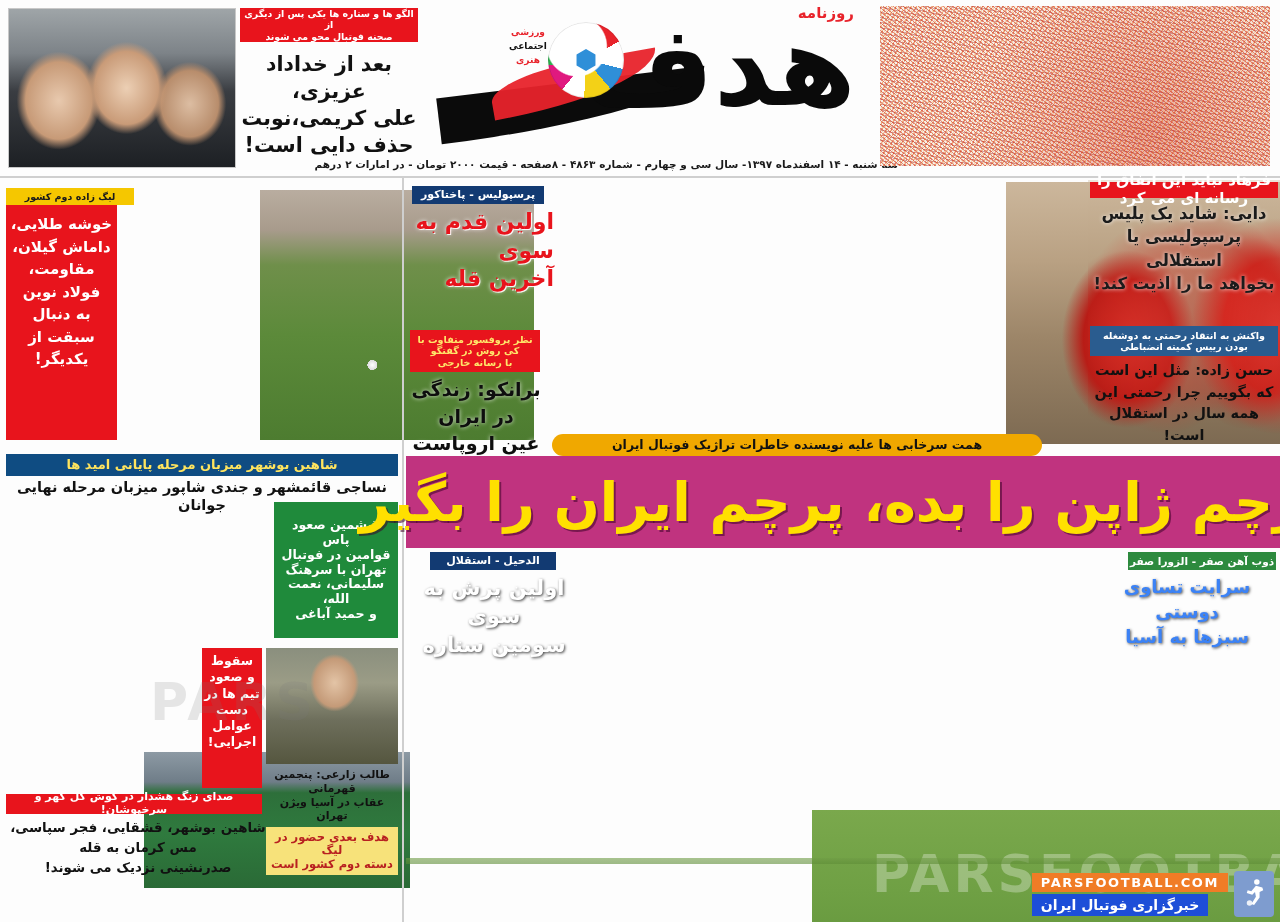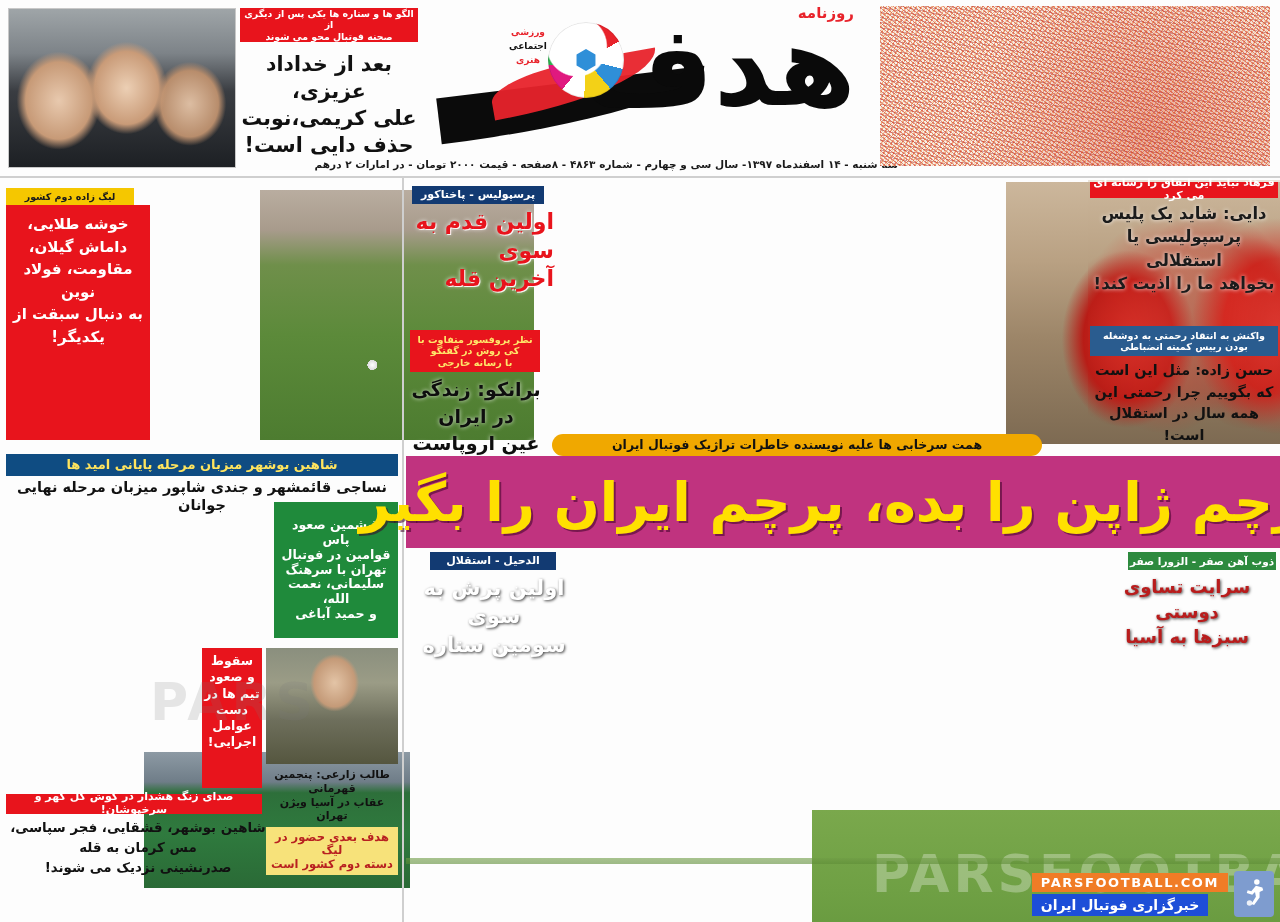--- a/index.html
+++ b/index.html
@@ -221,21 +221,21 @@
   </div>
 
   <div class="abs divider-h" style="left:0; top:176px; width:1280px; height:2px;"></div>
 
   <div class="abs" style="left:0px; top:178px; width:404px; height:744px;">
 
     <div class="abs photo ph-match1" style="left:130px; top:12px; width:274px; height:250px;"></div>
 
     <div class="abs strip strip-yellow" style="left:6px; top:10px; width:128px; height:17px; font-size:9.5px;">لیگ زاده دوم کشور</div>
 
-    <div class="abs" style="left:6px; top:27px; width:144px; height:235px; background:#e8141c;">
+    <div class="abs" style="left:6px; top:27px; width:111px; height:235px; background:#e8141c;">
       <div class="hl" style="color:#ffffff; font-size:15px; padding:8px 3px 0; line-height:1.5;">خوشه طلایی،
 داماش گیلان،
 مقاومت، فولاد نوین
 به دنبال سبقت از
 یکدیگر!</div>
     </div>
 
     <div class="abs strip strip-blue" style="left:6px; top:276px; width:392px; height:22px; font-size:13px;">شاهین بوشهر میزبان مرحله پایانی امید ها</div>
 
     <div class="abs caption-plain" style="left:6px; top:300px; width:392px; font-size:14.5px;">نساجی قائمشهر و جندی شاپور میزبان مرحله نهایی جوانان</div>
@@ -288,21 +288,21 @@
   <div class="abs hl" style="left:408px; top:376px; width:136px; font-size:19px; color:#0e0e0e; line-height:1.42;
               text-shadow:0 0 4px rgba(255,255,255,.8);">برانکو: زندگی
 در ایران
 عین اروپاست</div>
 
   <div class="abs strip strip-orange" style="left:552px; top:434px; width:490px; height:22px; font-size:12.5px; color:#111;">همت سرخابی ها علیه نویسنده خاطرات تراژیک فوتبال ایران</div>
 
   <div class="abs" style="left:1088px; top:180px; width:192px; height:264px;">
     <div class="photo ph-perspolis fit abs" style="left:0; top:0; opacity:.35;"></div>
 
-    <div class="abs strip strip-red" style="left:2px; top:2px; width:188px; height:16px; font-size:11px;">فرهاد نباید این اتفاق را رسانه ای می کرد</div>
+    <div class="abs strip strip-red" style="left:2px; top:2px; width:188px; height:16px; font-size:15px;">فرهاد نباید این اتفاق را رسانه ای می کرد</div>
 
     <div class="abs hl" style="left:2px; top:22px; width:188px; font-size:16.5px; color:#1b1b1b; line-height:1.42;
                 text-shadow:0 0 4px rgba(255,255,255,.85);">دایی: شاید یک پلیس
 پرسپولیسی یا استقلالی
 بخواهد ما را اذیت کند!</div>
 
     <div class="abs strip strip-navy" style="left:2px; top:146px; width:188px; height:30px; font-size:9.6px; color:#ffffff; background:#2a5c8f;">واکنش به انتقاد رحمتی به دوشغله
 بودن رییس کمیته انضباطی</div>
 
     <div class="abs hl" style="left:2px; top:180px; width:188px; font-size:14.4px; color:#111; line-height:1.5;">حسن زاده: مثل این است
@@ -317,21 +317,21 @@
   </div>
 
   <div class="abs strip strip-navy" style="left:430px; top:552px; width:126px; height:18px; font-size:11px;">الدحیل - استقلال</div>
 
   <div class="abs hl" style="left:410px; top:574px; width:168px; font-size:21px; color:#ffffff; line-height:1.35;
               text-shadow:1px 1px 3px rgba(0,0,0,.75);">اولین پرش به سوی
 سومین ستاره</div>
 
   <div class="abs strip strip-green" style="left:1128px; top:552px; width:148px; height:18px; font-size:10.5px; background:#2d8a3e;">ذوب آهن صفر - الزورا صفر</div>
 
-  <div class="abs hl" style="left:1096px; top:574px; width:182px; font-size:18px; color:#b91c1c; line-height:1.4;
+  <div class="abs hl" style="left:1096px; top:574px; width:182px; font-size:18px; color:#3b82f6; line-height:1.4;
               text-shadow:1px 1px 3px rgba(0,0,0,.7);">سرایت تساوی دوستی
 سبزها به آسیا</div>
 
   <div class="abs wm" style="left:150px; top:672px; font-size:52px; color:rgba(120,120,120,.18);">PARS</div>
   <div class="abs wm" style="left:700px; top:548px; font-size:46px; color:rgba(255,255,255,.22);">FOOTBALL</div>
 
   <div class="footer-badge">
     <div style="position:relative; display:flex; flex-direction:column; align-items:flex-end;">
       <div class="footer-mark">
         <svg class="footer-runner" viewBox="0 0 24 32" fill="#ffffff" xmlns="http://www.w3.org/2000/svg">

